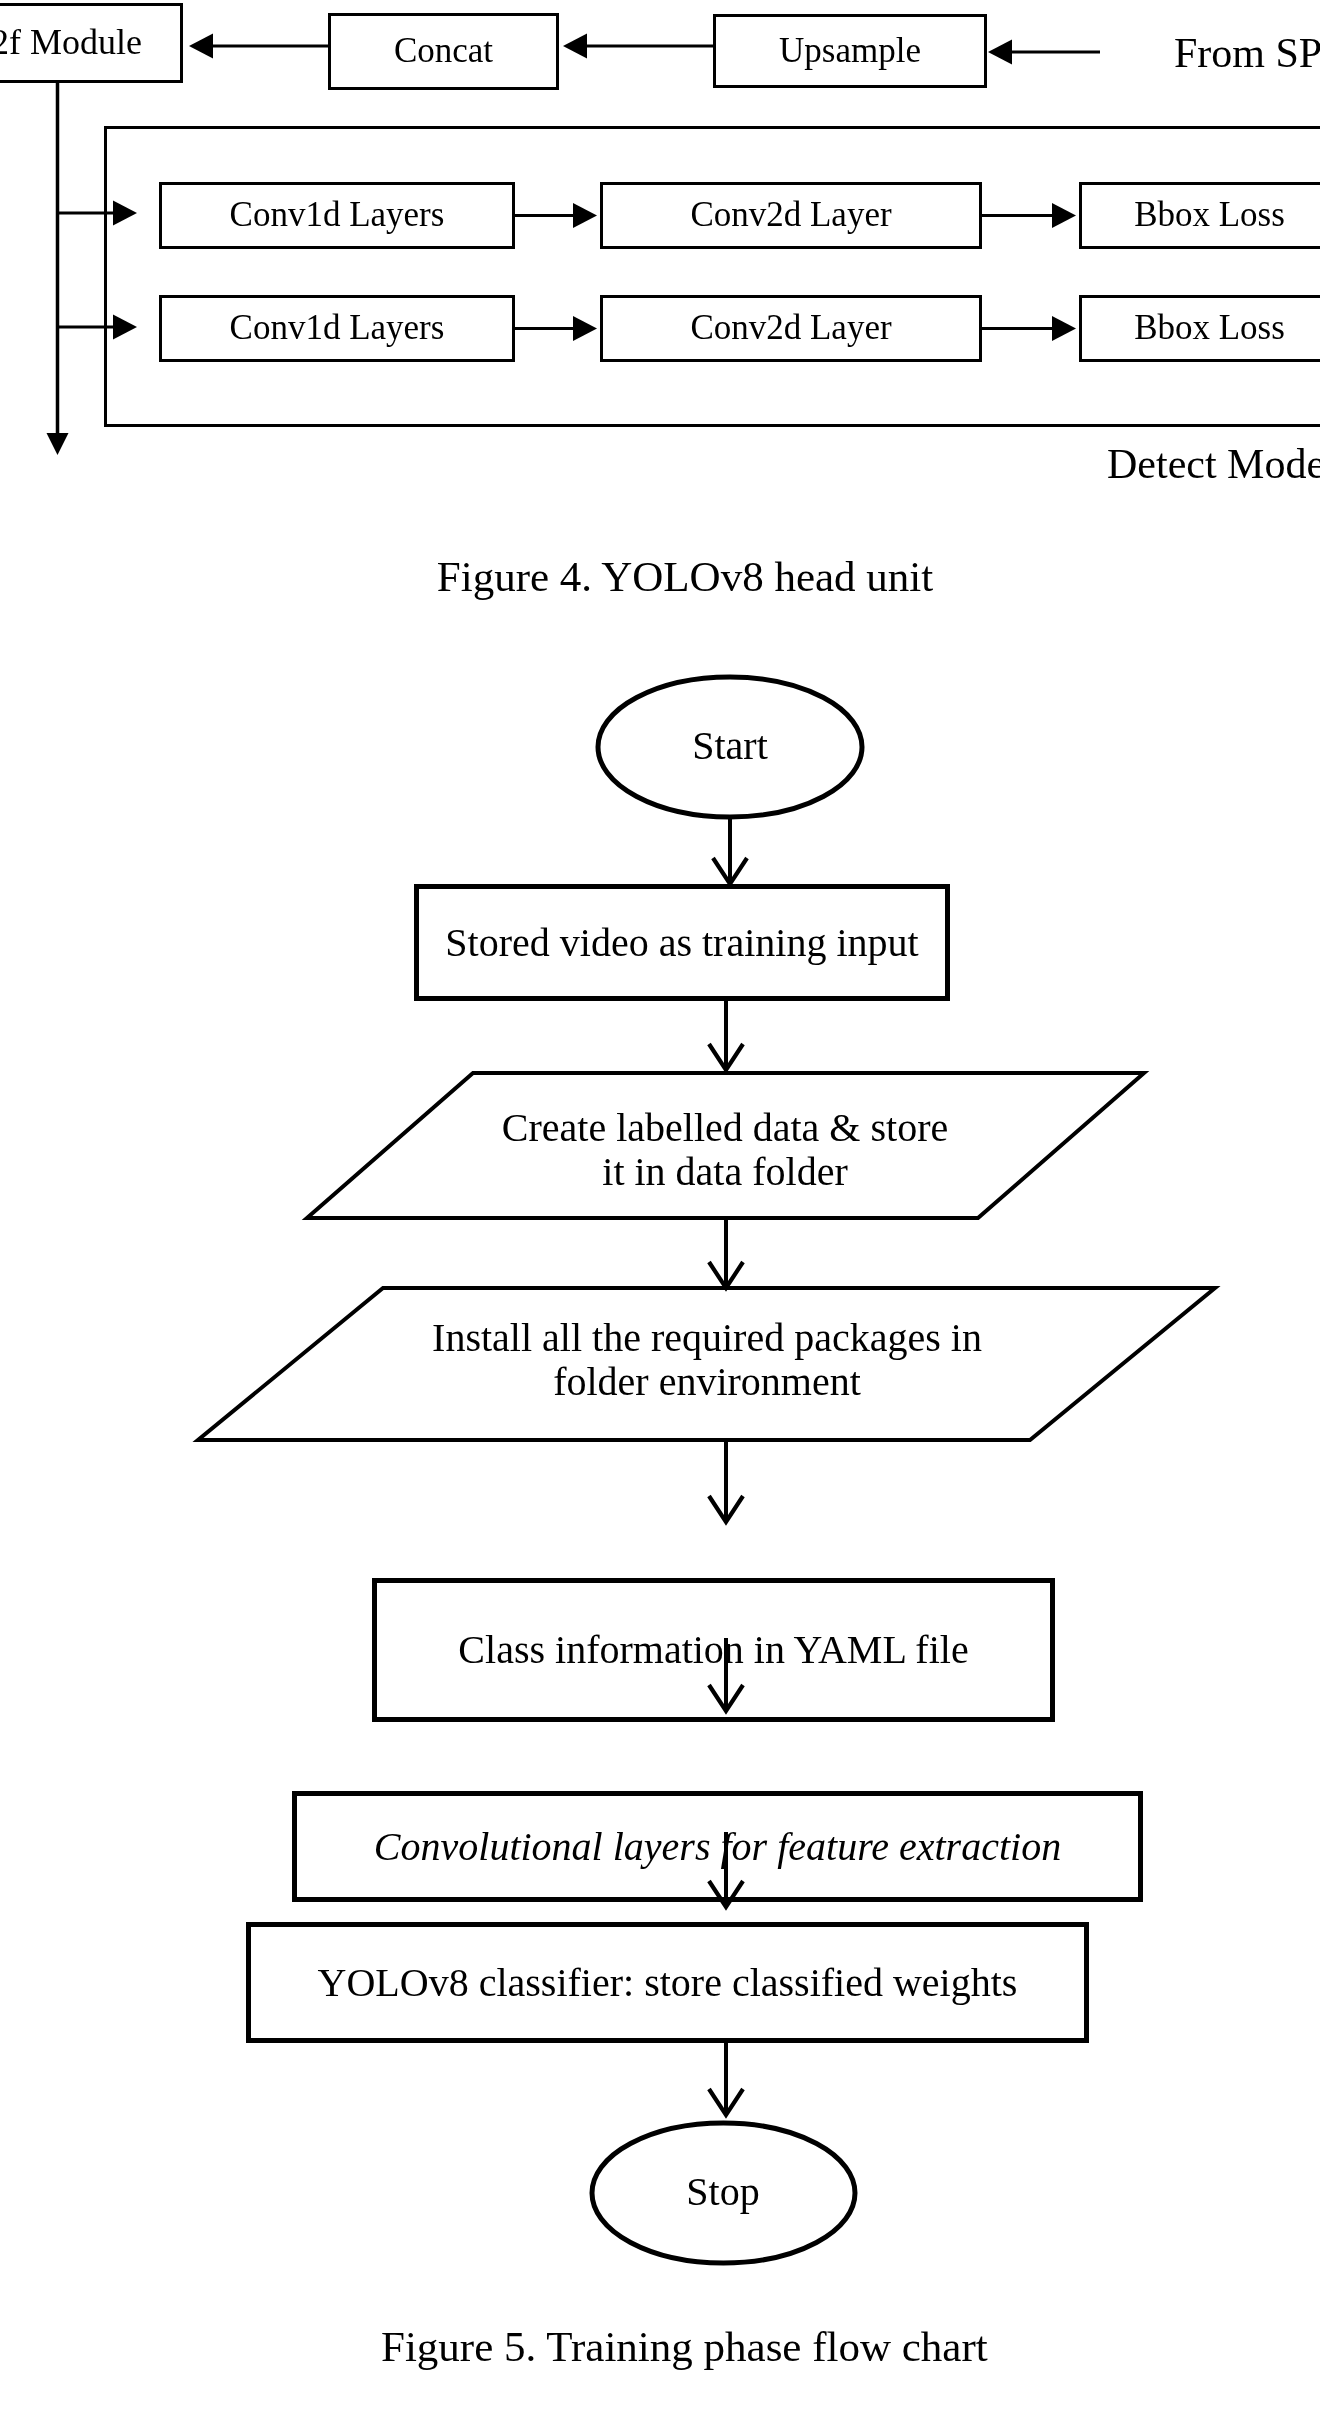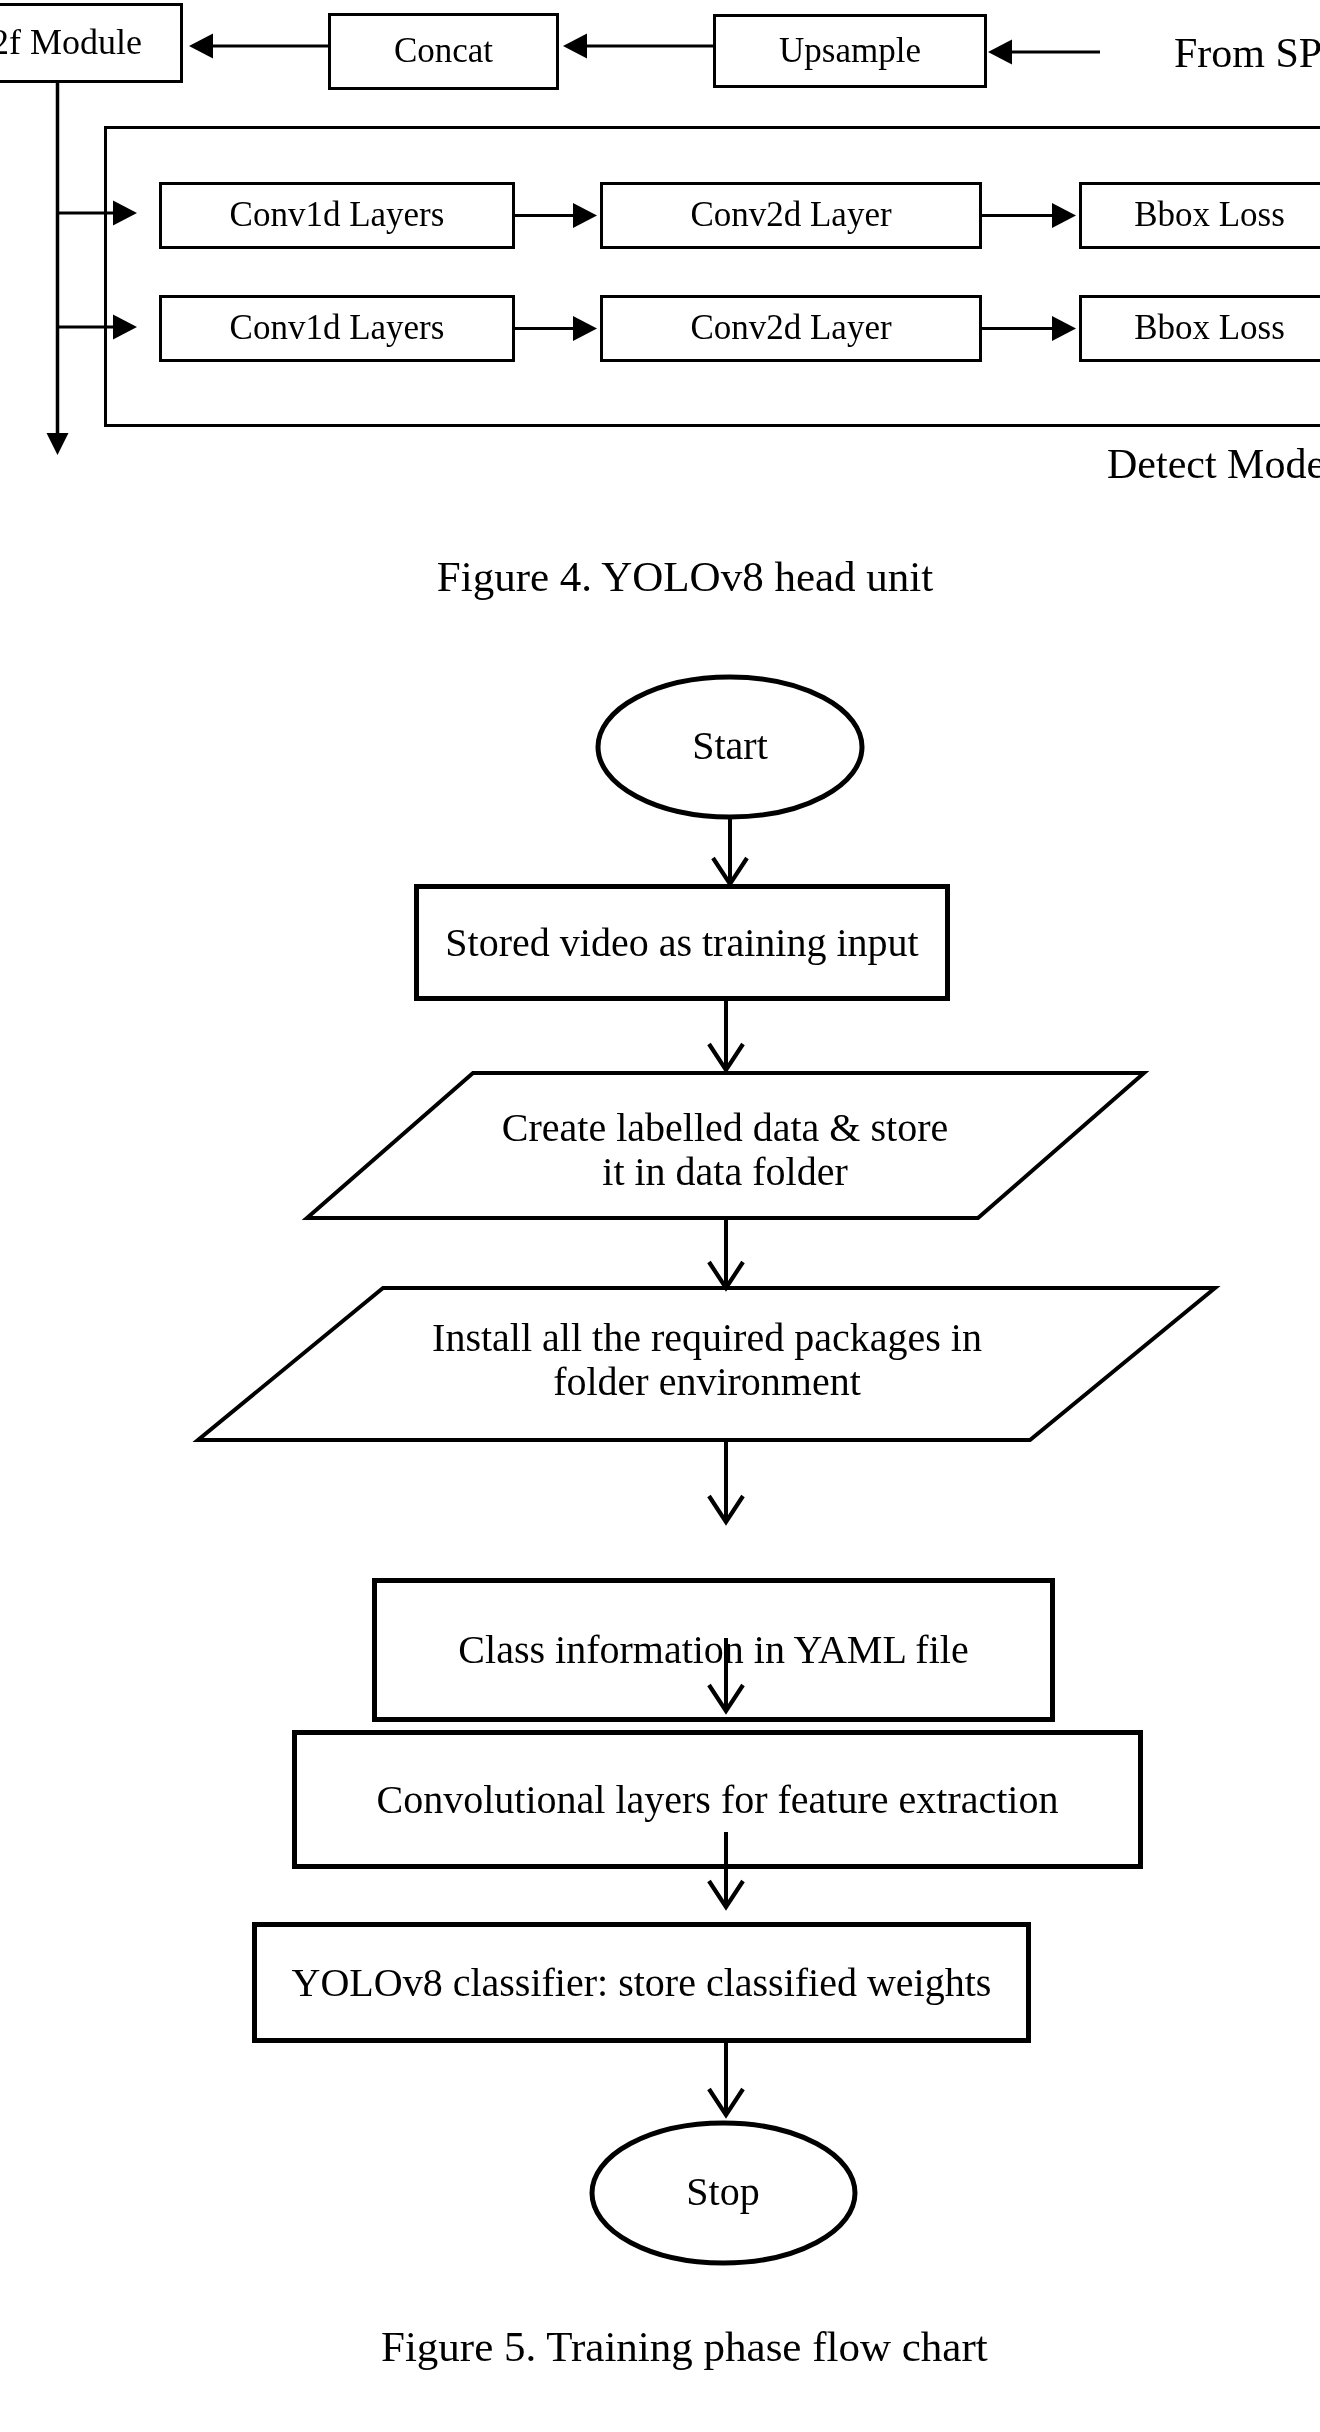--- a/index.html
+++ b/index.html
@@ -156,25 +156,25 @@
 
   <div class="lbl ctr" style="left:357px;top:1316px;width:700px;font-size:40px;line-height:44px;">
     <div>Install all the required packages in</div>
     <div>folder environment</div>
   </div>
 
   <div class="bx5" style="left:372px;top:1578px;width:683px;height:144px;">
     <span>Class information in YAML file</span>
   </div>
 
-  <div class="bx5" style="left:292px;top:1730px;width:851px;height:139px;">
+  <div class="bx5" style="left:292px;top:1791px;width:851px;height:111px;font-style:italic;">
     <span>Convolutional layers for feature extraction</span>
   </div>
 
-  <div class="bx5" style="left:252px;top:1922px;width:779px;height:121px;">
+  <div class="bx5" style="left:246px;top:1922px;width:843px;height:121px;">
     <span>YOLOv8 classifier: store classified weights</span>
   </div>
 
   <div class="lbl ctr" style="left:623px;top:2168px;width:200px;font-size:40px;">Stop</div>
 
   <div class="cap" style="left:381px;top:2322px;width:600px;">Figure 5. Training phase flow chart</div>
 
 </div>
 
 </body></html>

